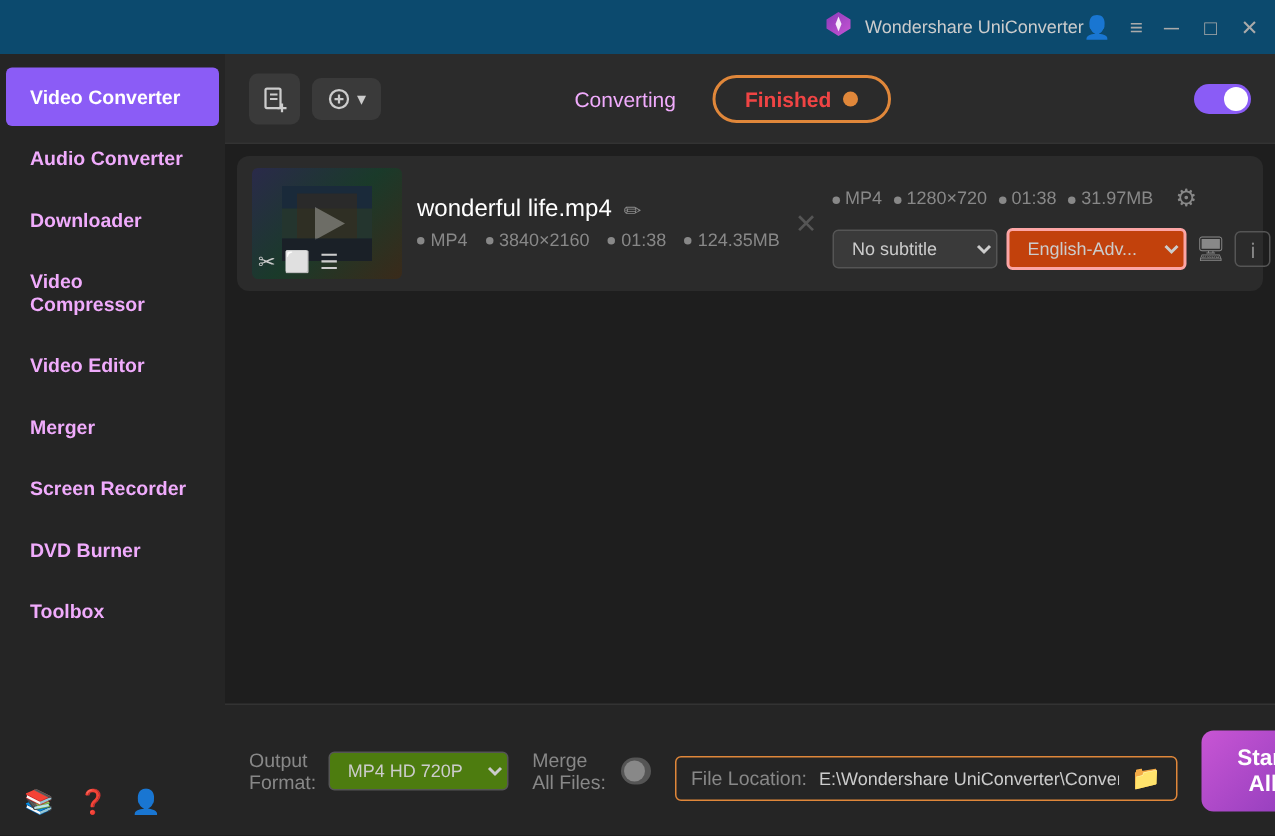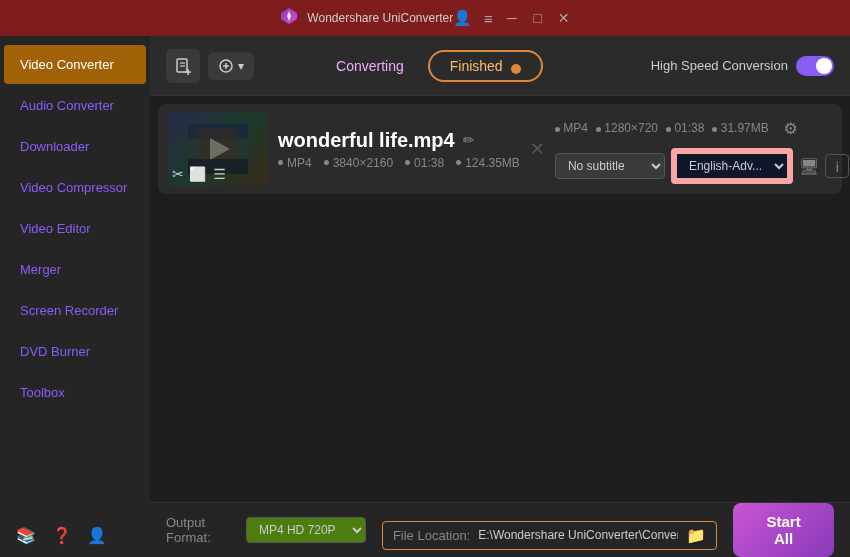--- a/index.html
+++ b/index.html
@@ -10,25 +10,25 @@
       font-family: 'Segoe UI', Arial, sans-serif;
       color: #ccc;
       overflow: hidden;
       display: flex;
       flex-direction: column;
     }
 
     
     .title-bar {
       height: 36px;
-      background: #7f1d1d;
+      background: #0c4a6e;
       display: flex;
       align-items: center;
       padding: 0 10px;
-      justify-content: center;
+      justify-content: flex-end;
       flex-shrink: 0;
     }
     .title-bar-left {
       display: flex;
       align-items: center;
       gap: 8px;
     }
     .title-bar-title {
       font-size: 12px;
       color: #ccc;
@@ -61,29 +61,30 @@
       width: 150px;
       background: #252525;
       display: flex;
       flex-direction: column;
       padding-top: 8px;
       flex-shrink: 0;
     }
     .sidebar-item {
       padding: 12px 16px;
       font-size: 13px;
-      color: #8b5cf6;
+      color: #f0abfc;
       cursor: pointer;
       border-radius: 4px;
       margin: 1px 4px;
+      font-weight: bold;
     }
     .sidebar-item.active {
-      background: #a16207;
+      background: #8b5cf6;
       color: #fff;
-      font-weight: 400;
+      font-weight: 700;
     }
     .sidebar-footer {
       margin-top: auto;
       display: flex;
       gap: 16px;
       padding: 12px 16px;
     }
     .sidebar-footer-icon {
       color: #888;
       font-size: 16px;
@@ -152,23 +153,24 @@
       font-size: 14px;
       color: #f0abfc;
       cursor: pointer;
       border-radius: 4px;
     }
     .tab-finished {
       border: 2px solid #e0873a;
       border-radius: 20px;
       padding: 6px 20px;
       display: flex;
-      align-items: flex-end;
-      gap: 8px;
-      color: #fdba74;
+      align-items: center;
+      gap: 8px;
+      color: #ef4444;
+      font-weight: bold;
     }
     .tab-finished-dot {
       width: 10px;
       height: 10px;
       background: #e0873a;
       border-radius: 50%;
     }
 
     
     .speed-toggle {
@@ -256,23 +258,23 @@
       display: flex;
       flex-direction: column;
       gap: 4px;
     }
     .file-name-row {
       display: flex;
       align-items: center;
       gap: 8px;
     }
     .file-name {
-      font-size: 20px;
+      font-size: 16px;
       color: #fff;
-      font-weight: 700;
+      font-weight: 400;
     }
     .file-edit-icon {
       color: #8a8a8a;
       font-size: 14px;
       cursor: pointer;
     }
     .file-meta {
       display: flex;
       gap: 12px;
       font-size: 12px;
@@ -321,22 +323,22 @@
       background: #3a3a3a;
       border: 1px solid #555;
       border-radius: 4px;
       color: #ccc;
       font-size: 12px;
       padding: 4px 8px;
       cursor: pointer;
       min-width: 110px;
     }
     .audio-select {
-      background: #0f172a;
-      border: 6px solid #fca5a5;
+      background: #c2410c;
+      border: 2px solid #fca5a5;
       border-radius: 4px;
       color: #ccc;
       font-size: 12px;
       padding: 4px 8px;
       cursor: pointer;
       min-width: 120px;
     }
     .settings-icon {
       color: #888;
       font-size: 16px;
@@ -360,21 +362,21 @@
       justify-content: center;
     }
     .screen-icon {
       color: #888;
       font-size: 16px;
       cursor: pointer;
     }
 
     
     .bottom-bar {
-      height: 55px;
+      height: 88px;
       background: #252525;
       border-top: 1px solid #333;
       display: flex;
       align-items: center;
       padding: 0 16px;
       gap: 16px;
       flex-shrink: 0;
     }
     .output-format-section {
       display: flex;
@@ -552,21 +554,20 @@
         <div class="tab">
           <span>Converting</span>
         </div>
         <div class="tab tab-finished">
           <span>Finished</span>
           <div class="tab-finished-dot"></div>
         </div>
       </div>
 
       <div class="speed-toggle">
-        <span class="speed-label">High Speed Conversion</span>
         <div class="toggle-switch"></div>
       </div>
     </div>
 
     <div class="file-list-area">
       <div class="file-item">
 
         <div class="file-thumbnail">
           <div class="file-thumbnail-img">
             <svg width="60" height="50" viewBox="0 0 60 50">
@@ -647,20 +648,24 @@
     </div>
 
     <div class="bottom-bar">
       <div class="output-format-section">
         <span class="output-label">Output Format:</span>
         <select class="format-select">
           <option>MP4 HD 720P</option>
         </select>
       </div>
 
+      <div class="merge-section">
+        <span class="merge-label">Merge All Files:</span>
+        <div class="merge-toggle"></div>
+      </div>
 
       <div style="display:flex;flex-direction:column;gap:4px;">
         <div style="height:6px;"></div>
         <div class="file-location-section">
           <span class="file-location-label">File Location:</span>
           <input type="text" class="file-location-path" readonly="" value="E:\Wondershare UniConverter\Converted" style="">
           <span class="folder-icon">📁</span>
         </div>
       </div>
 

